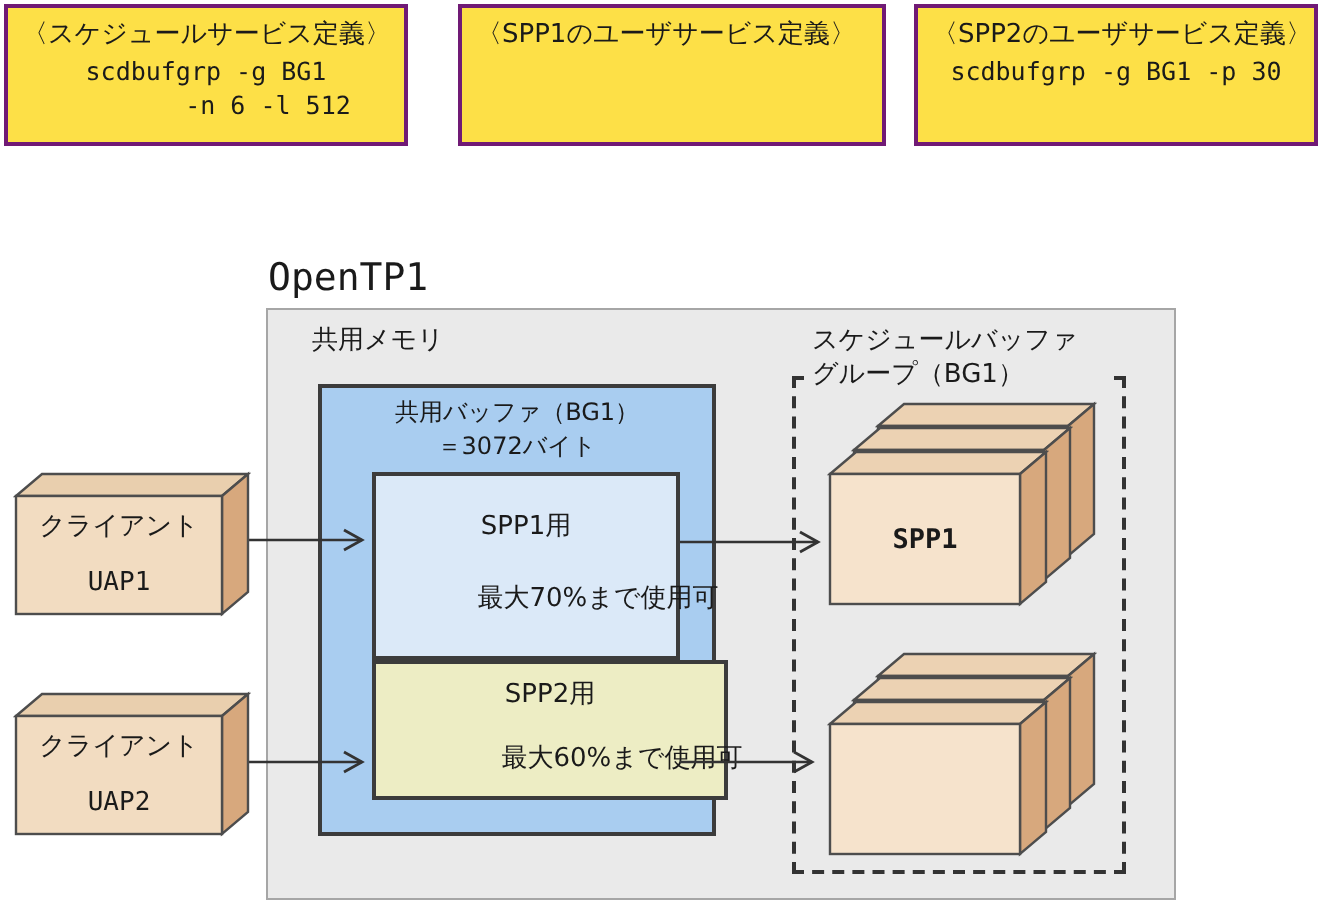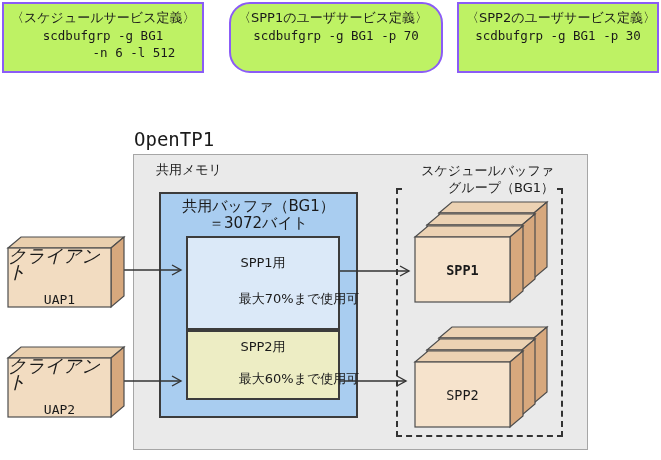--- a/index.html
+++ b/index.html
@@ -3,66 +3,66 @@
 <meta charset="utf-8">
 <style>
   * { margin:0; padding:0; box-sizing:border-box; }
   body { background:#fff; }
   .canvas{
     position:relative; width:661px; height:460px; background:#ffffff;
     font-family:"DejaVu Sans","Liberation Sans",sans-serif; color:#1a1a1a;
     overflow:hidden;
   }
   
-  .def-box{ position:absolute; background:#bef264; border:2px solid #8b5cf6; padding:5px 7px; }
+  .def-box{ position:absolute; background:#fde047; border:2px solid #701a75; padding:5px 7px; }
   .def-title{ font-size:13px; line-height:18px; white-space:nowrap; }
   .def-code{ font-family:"DejaVu Sans Mono","Liberation Mono",monospace; font-size:12.5px; line-height:17px; white-space:pre;text-align:center; }
   .def-indent{ padding-left:62px; }
 
   
   .opentp1-label{ position:absolute; left:134px; top:128px; font-family:"DejaVu Sans Mono","Liberation Mono",monospace; font-size:19px; }
   .panel{ position:absolute; left:133px; top:154px; width:455px; height:296px;
           background:#eaeaea; border:1px solid #a6a6a6; }
   .shm-label{ position:absolute; left:156px; top:161px; font-size:13px; }
 
   
   .buffer-box{ position:absolute; left:159px; top:192px; width:199px; height:226px;
                background:#a9cdf0; border:2px solid #3c3c3c; }
-  .buffer-title{ text-align:center; font-size:15px; line-height:17px; padding-top:4px; }
+  .buffer-title{ text-align:center; font-size:12px; line-height:17px; padding-top:4px; }
 
   .region{ position:absolute; border:2px solid #3c3c3c;text-decoration:underline; }
   .region-spp1{ left:186px; top:236px; width:154px; height:94px; background:#dbe9f8; }
-  .region-spp2{ left:186px; top:330px; width:154px; height:70px; background:#ededc4; }
+  .region-spp2{ left:186px; top:330px; width:178px; height:70px; background:#ededc4; }
   .region-name{ position:absolute; width:100%; text-align:center; font-size:13px; }
   .region-usage{ position:absolute; width:100%; text-align:center; font-size:13px; white-space:nowrap;margin-left:36px; }
   .region-spp1 .region-name{ top:16px; }
   .region-spp1 .region-usage{ top:52px; }
   .region-spp2 .region-name{ top:6px; }
   .region-spp2 .region-usage{ top:38px; }
 
   
   .group-box{ position:absolute; left:396px; top:188px; width:167px; height:249px;
               border:2px dashed #333; }
   .group-label{ position:absolute; left:406px; top:163px; width:148px; background:#eaeaea;
-                text-align:right; font-size:13px; line-height:16.5px; }
+                text-align:left; font-size:13px; line-height:16.5px; }
 
   
   .overlay{ position:absolute; left:0; top:0; width:661px; height:460px; z-index:4; }
   .arrow{ stroke:#333; stroke-width:1.3; fill:none; }
   .stack-front{ fill:#f6e3cc; stroke:#4d4d4d; stroke-width:1.2; }
   .stack-top{   fill:#ecd2b3; stroke:#4d4d4d; stroke-width:1.2; }
   .stack-side{  fill:#d7a87d; stroke:#4d4d4d; stroke-width:1.2; }
   .client-front{ fill:#f2dcc1; stroke:#4d4d4d; stroke-width:1.2; }
   .client-top{   fill:#e9cfae; stroke:#4d4d4d; stroke-width:1.2; }
   .client-side{  fill:#d7a87d; stroke:#4d4d4d; stroke-width:1.2; }
 
   
   .client-label{ position:absolute; width:103px; height:59px; z-index:5;
                  display:flex; flex-direction:column; align-items:center; justify-content:center; }
-  .client-label .l1{ font-size:18px; line-height:16px;font-style:italic; }
+  .client-label .l1{ font-size:13px; line-height:16px; }
   .client-label .l2{ font-family:"DejaVu Sans Mono","Liberation Mono",monospace; font-size:13px; line-height:16px;margin-top:12px; }
   .client-uap1{ left:8px; top:248px; }
   .client-uap2{ left:8px; top:358px; }
 
   .stack-label{ position:absolute; width:95px; height:65px; z-index:5;
                 display:flex; align-items:center; justify-content:center;
                 font-family:"DejaVu Sans Mono","Liberation Mono",monospace; font-size:13.5px; }
   .stack-label-spp1{ left:415px; top:237px;font-weight:bold; }
   .stack-label-spp2{ left:415px; top:362px; }
 </style>
@@ -70,23 +70,22 @@
 <body>
 
 <div class="canvas">
 
   <div class="def-box" style="left:2px; top:2px; width:202px; height:71px;">
     <div class="def-title">〈スケジュールサービス定義〉</div>
     <div class="def-code">scdbufgrp -g BG1</div>
     <div class="def-code def-indent">-n 6 -l 512</div>
   </div>
 
-  <div class="def-box" style="left:229px; top:2px; width:214px; height:71px;border-radius:21px;">
+  <div class="def-box" style="left:229px; top:2px; width:214px; height:71px;">
     <div class="def-title">〈SPP1のユーザサービス定義〉</div>
-    <div class="def-code">scdbufgrp -g BG1 -p 70</div>
   </div>
 
   <div class="def-box" style="left:457px; top:2px; width:202px; height:71px;">
     <div class="def-title">〈SPP2のユーザサービス定義〉</div>
     <div class="def-code">scdbufgrp -g BG1 -p 30</div>
   </div>
 
   <div class="opentp1-label">OpenTP1</div>
   <div class="panel"></div>
   <div class="shm-label">共用メモリ</div>
@@ -166,15 +165,14 @@
   <div class="client-label client-uap1">
     <div class="l1">クライアント</div>
     <div class="l2">UAP1</div>
   </div>
   <div class="client-label client-uap2">
     <div class="l1">クライアント</div>
     <div class="l2">UAP2</div>
   </div>
 
   <div class="stack-label stack-label-spp1">SPP1</div>
-  <div class="stack-label stack-label-spp2">SPP2</div>
 
 </div>
 
 </body></html>

